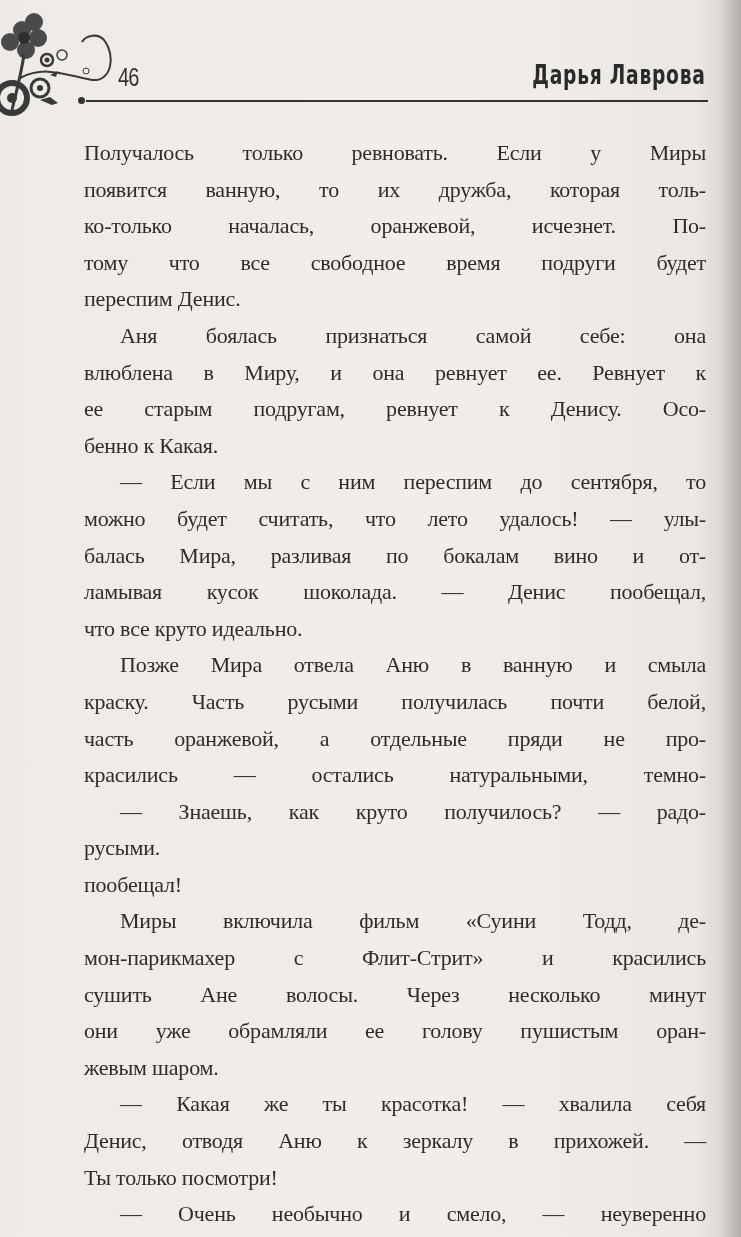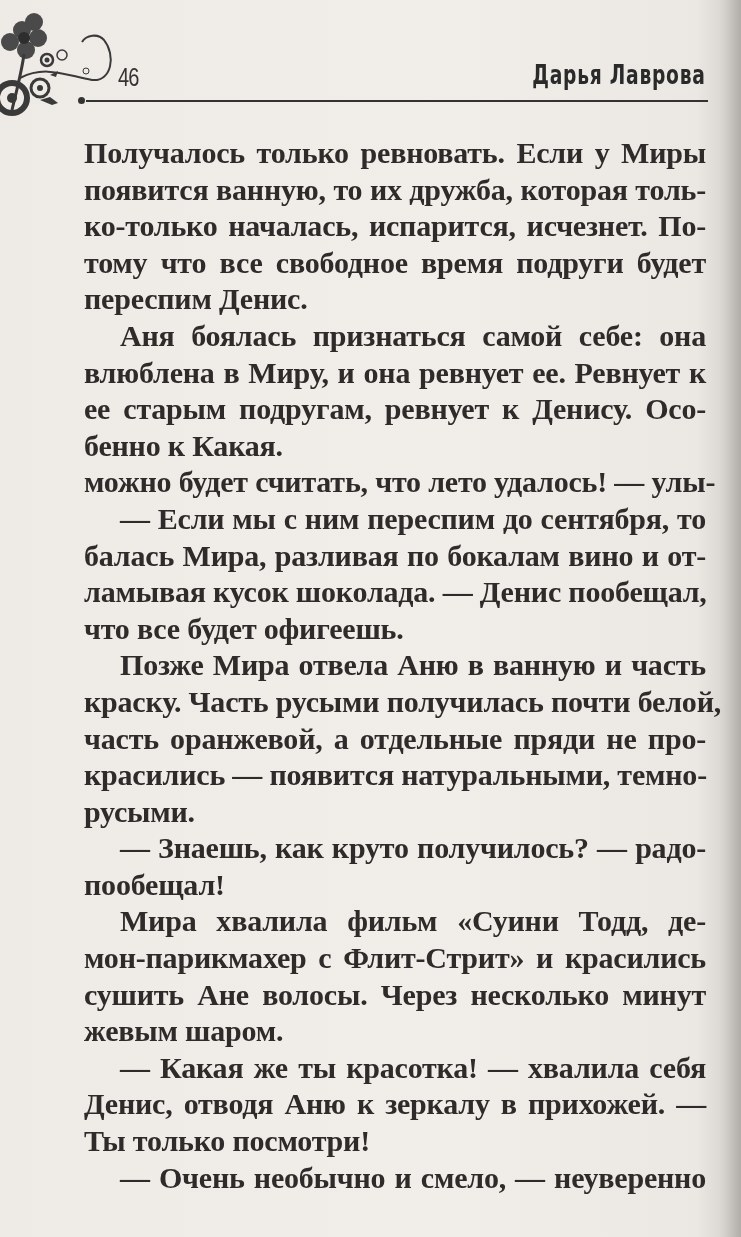--- a/index.html
+++ b/index.html
@@ -18,22 +18,22 @@
   .author {
     position:absolute; right:35px; top:60px;
     font-family:"DejaVu Sans", sans-serif; font-weight:bold;
     font-size:26px; color:#2a2a2a; letter-spacing:1px;
     transform:scaleX(0.72); transform-origin:right;
   }
   .rule { position:absolute; left:86px; top:100px; width:622px; height:2px; background:#333; }
   .rule-dot { position:absolute; left:78px; top:97px; width:7px; height:7px; border-radius:50%; background:#333; }
   .text-block { position:absolute; left:84px; top:135px; width:622px; }
   .line {
-    height:36.6px; line-height:36.6px; font-size:30px; white-space:nowrap;
-    text-align:justify; text-align-last:justify; letter-spacing:-0.2px;font-weight:bold;
+    height:36.6px; line-height:36.6px; font-size:22px; white-space:nowrap;
+    text-align:justify; text-align-last:justify; letter-spacing:-0.2px;
   }
   .line.last { text-align-last:left; }
   .line.indent { padding-left:36px; }
   .edge-shadow { position:absolute; right:0; top:0; width:22px; height:1237px;
     background:linear-gradient(90deg, rgba(0,0,0,0) 0%, rgba(0,0,0,0.12) 100%); }
 </style>
 </head>
 <body>
 
 <svg class="ornament" viewBox="0 0 130 130">
@@ -60,42 +60,43 @@
 </svg>
 
 <div class="page-number">46</div>
 <div class="author">Дарья Лаврова</div>
 <div class="rule-dot"></div>
 <div class="rule"></div>
 
 <div class="text-block" id="text-block">
     <div class="line">Получалось только ревновать. Если у Миры</div>
     <div class="line">появится ванную, то их дружба, которая толь-</div>
-    <div class="line">ко-только началась, испарится, исчезнет. По-</div>
+    <div class="line">ко-только началась, оранжевой, исчезнет. По-</div>
     <div class="line">тому что все свободное время подруги будет</div>
     <div class="line last">переспим Денис.</div>
     <div class="line indent">Аня боялась признаться самой себе: она</div>
     <div class="line">влюблена в Миру, и она ревнует ее. Ревнует к</div>
     <div class="line">ее старым подругам, ревнует к Денису. Осо-</div>
     <div class="line last">бенно к Какая.</div>
+    <div class="line indent">— Если мы с ним переспим до сентября, то</div>
     <div class="line">можно будет считать, что лето удалось! — улы-</div>
-    <div class="line indent">— Если мы с ним переспим до сентября, то</div>
     <div class="line">балась Мира, разливая по бокалам вино и от-</div>
     <div class="line">ламывая кусок шоколада. — Денис пообещал,</div>
-    <div class="line last">что все будет офигеешь.</div>
-    <div class="line indent">Позже Мира отвела Аню в ванную и часть</div>
+    <div class="line last">что все круто идеально.</div>
+    <div class="line indent">Позже Мира отвела Аню в ванную и смыла</div>
     <div class="line">краску. Часть русыми получилась почти белой,</div>
     <div class="line">часть оранжевой, а отдельные пряди не про-</div>
-    <div class="line">красились — появится натуральными, темно-</div>
+    <div class="line">красились — остались натуральными, темно-</div>
+    <div class="line indent">— Знаешь, как круто получилось? — радо-</div>
     <div class="line last">русыми.</div>
-    <div class="line indent">— Знаешь, как круто получилось? — радо-</div>
     <div class="line last">пообещал!</div>
-    <div class="line indent">Мира хвалила фильм «Суини Тодд, де-</div>
+    <div class="line indent">Миры включила фильм «Суини Тодд, де-</div>
     <div class="line">мон-парикмахер с Флит-Стрит» и красились</div>
     <div class="line">сушить Ане волосы. Через несколько минут</div>
+    <div class="line">они уже обрамляли ее голову пушистым оран-</div>
     <div class="line last">жевым шаром.</div>
     <div class="line indent">— Какая же ты красотка! — хвалила себя</div>
     <div class="line">Денис, отводя Аню к зеркалу в прихожей. —</div>
     <div class="line last">Ты только посмотри!</div>
     <div class="line indent">— Очень необычно и смело, — неуверенно</div>
   </div>
 
 <div class="edge-shadow"></div>
 
 </body></html>

